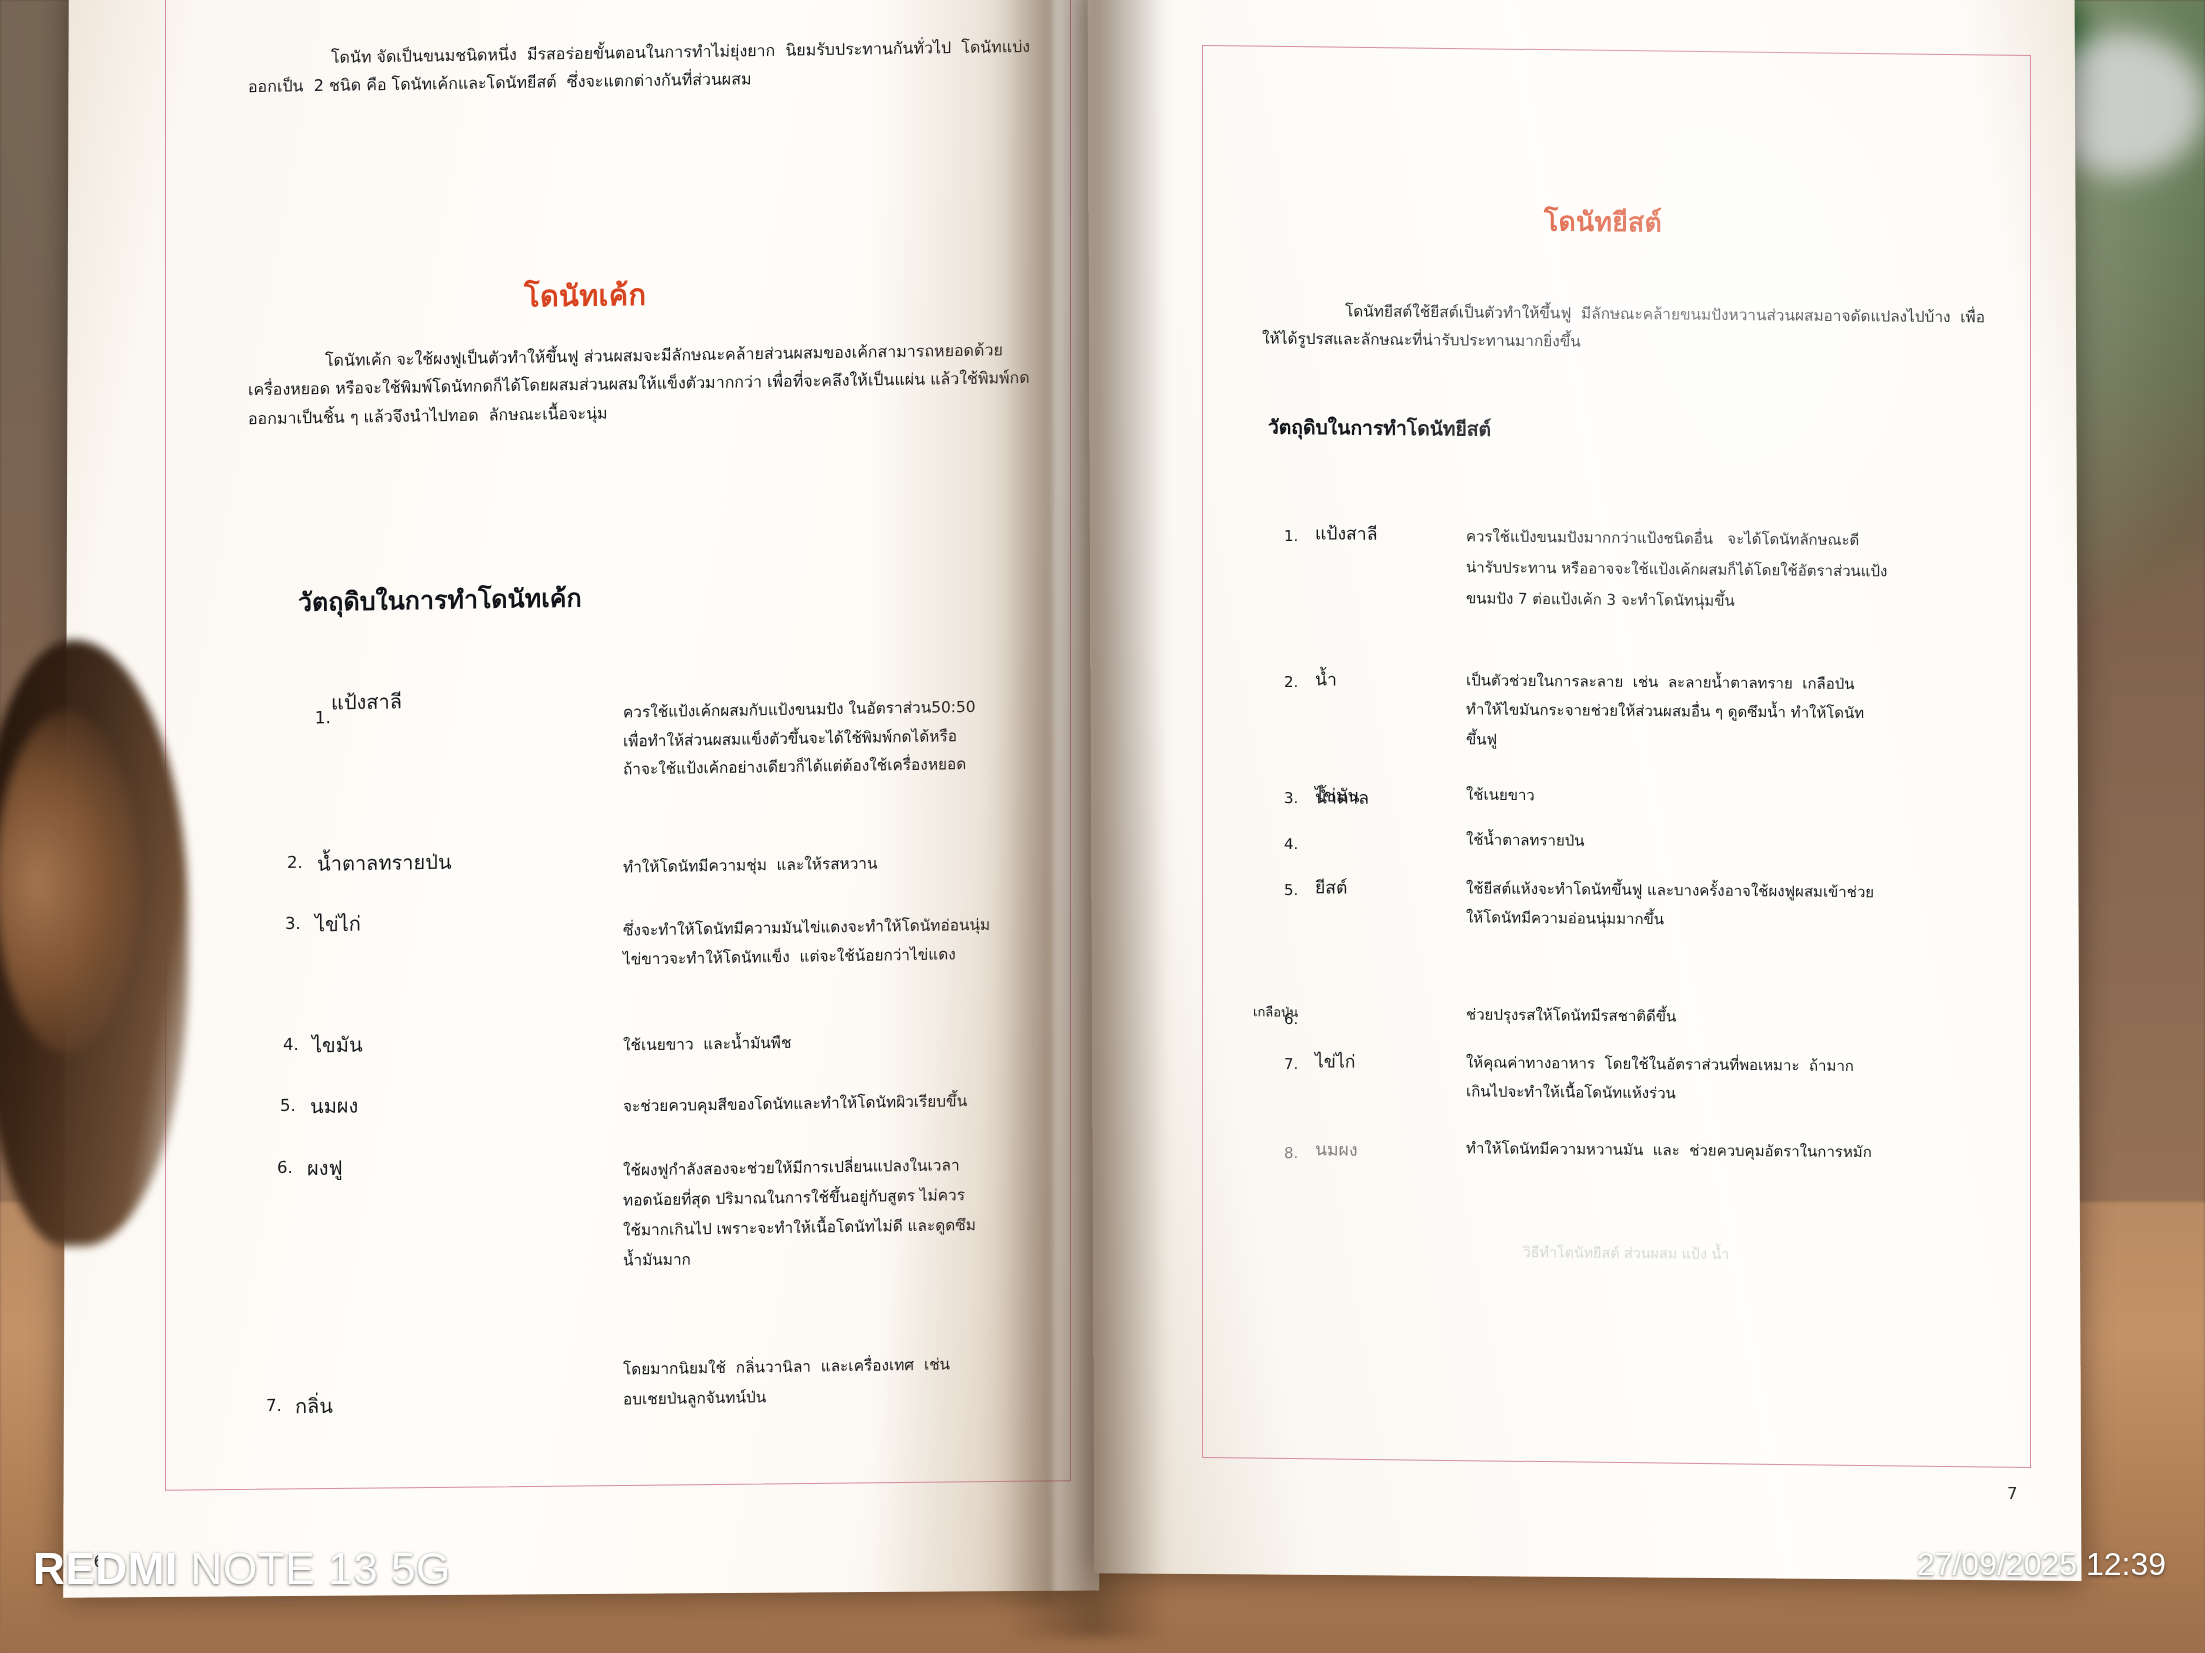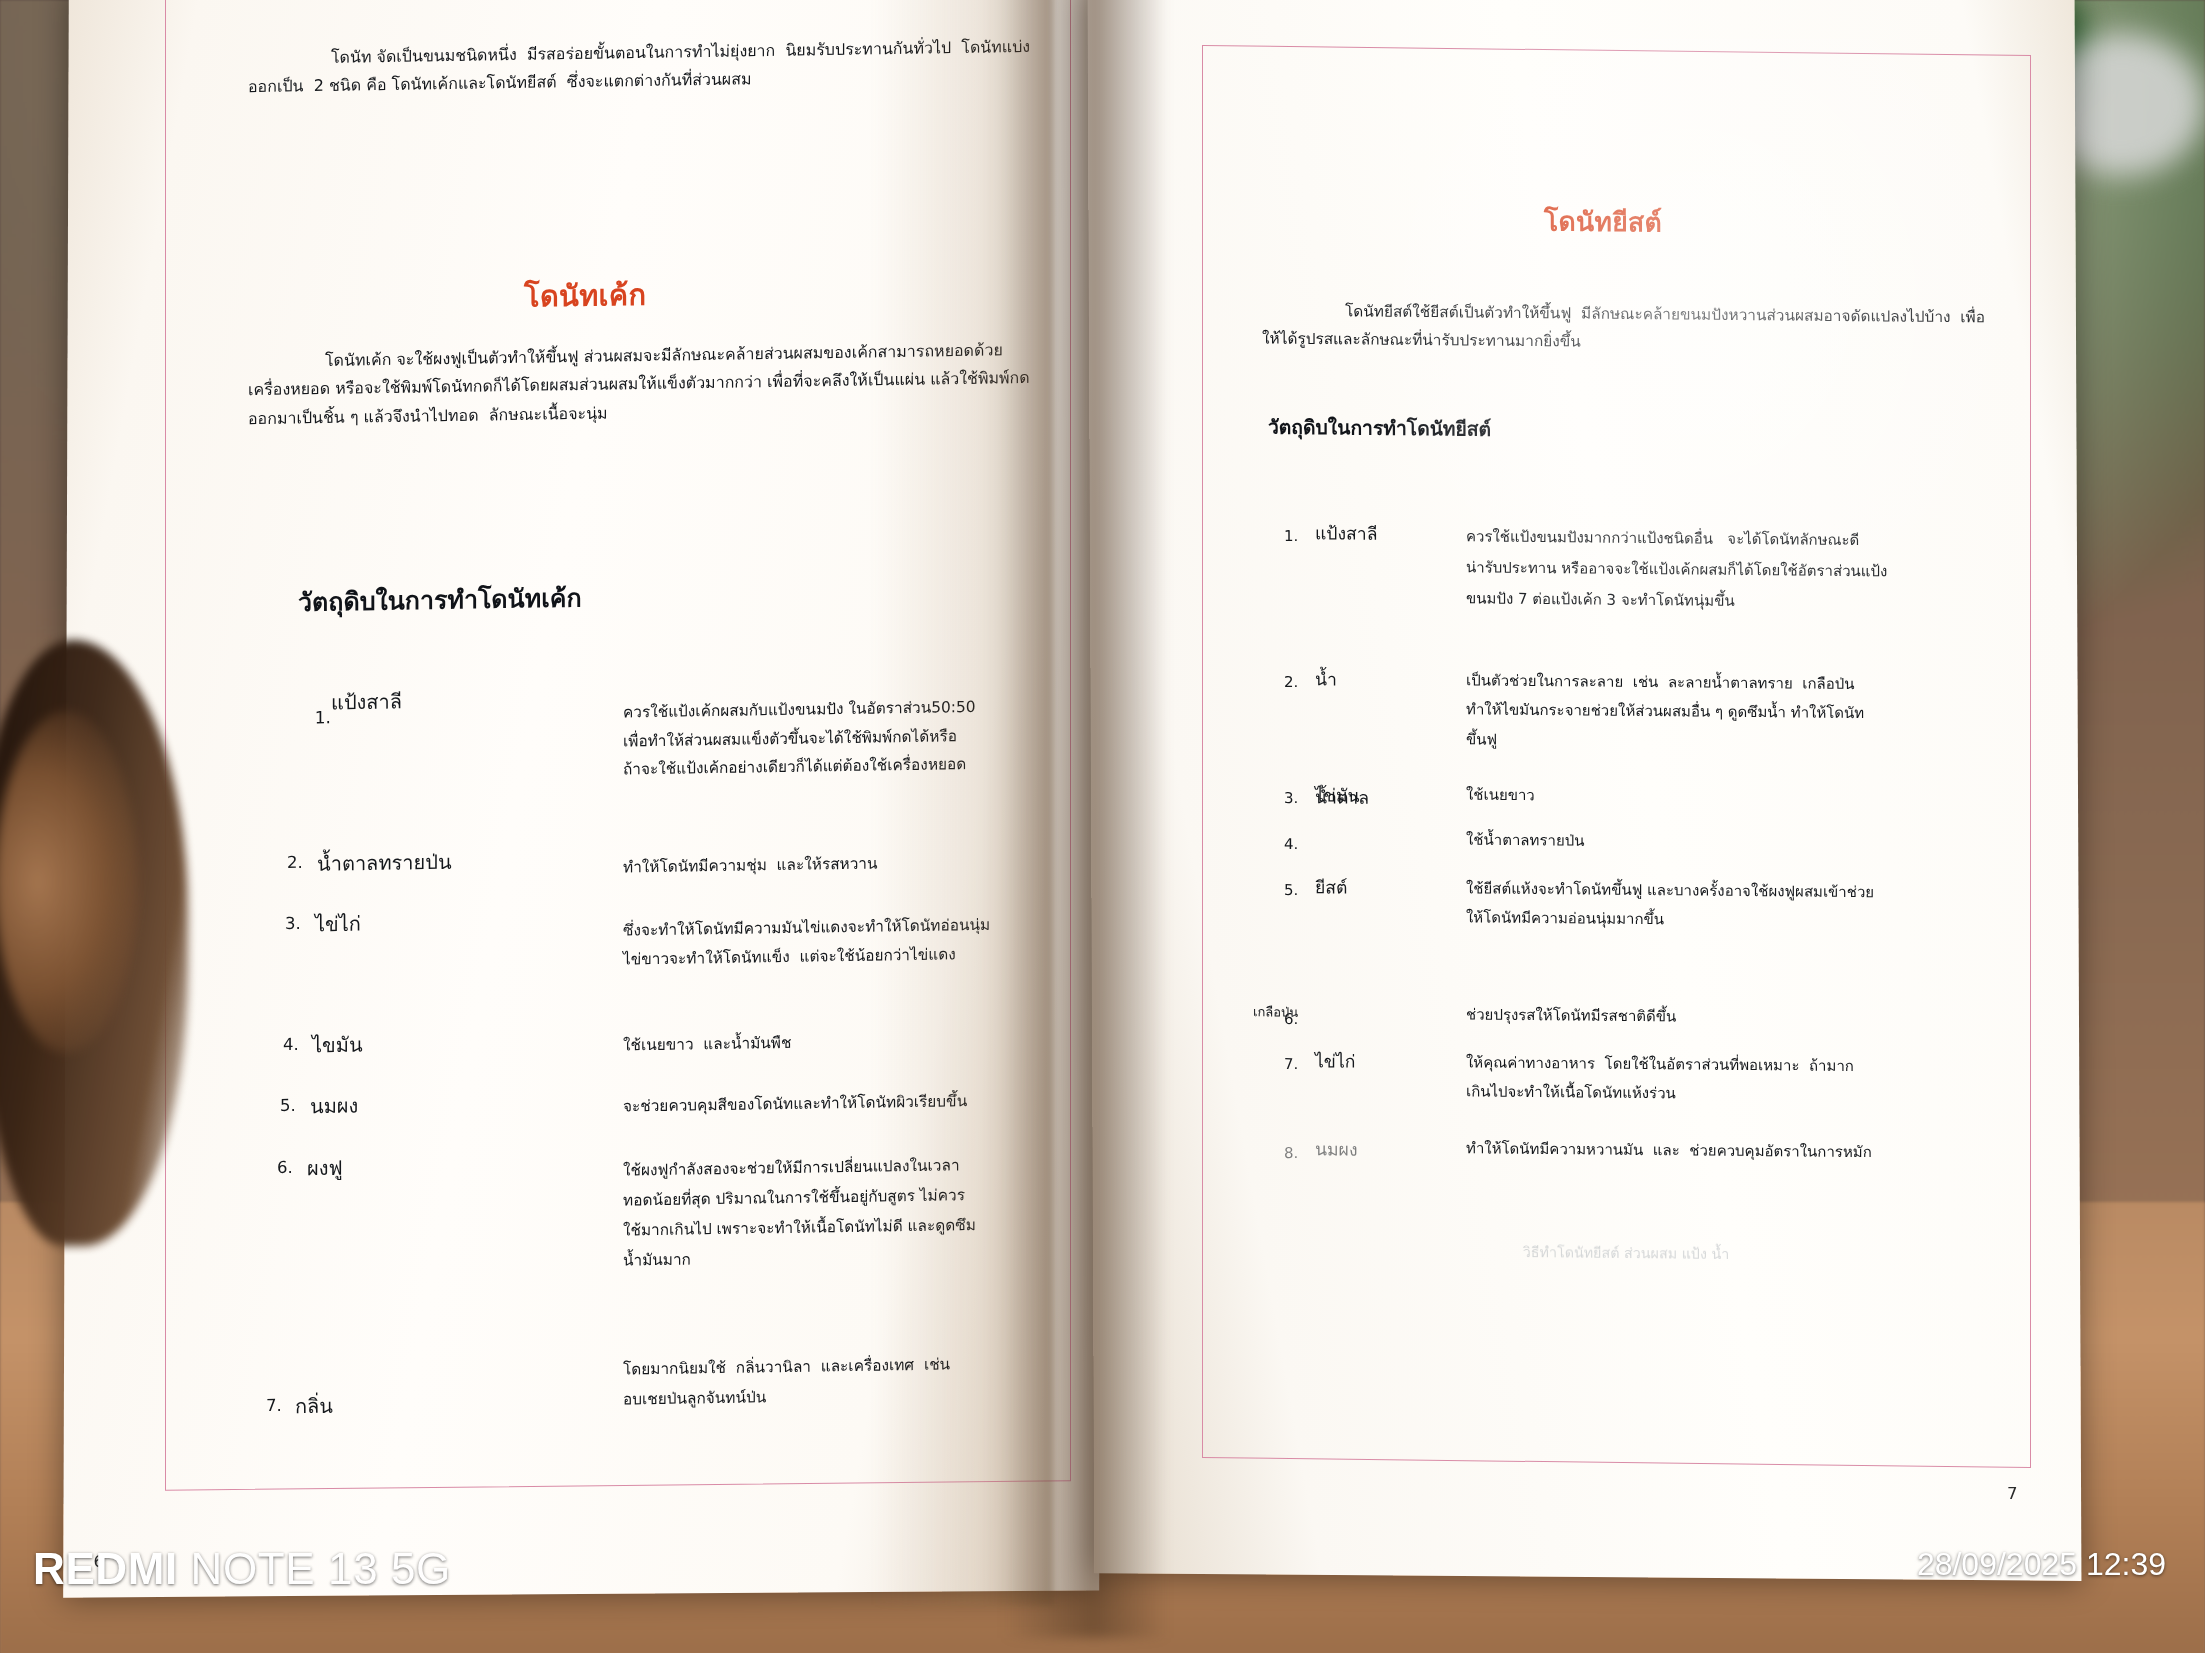--- a/index.html
+++ b/index.html
@@ -322,16 +322,16 @@
     <div class="gutter"></div>
     <div class="glare"></div>
   </div>
 
   <div class="finger"></div>
   <div class="finger2"></div>
 
   <div class="wm-left">
     <b>REDMI</b><span> NOTE 13 5G</span>
   </div>
-  <div class="wm-right">28/09/2025 12:39</div>
+  <div class="wm-right">27/09/2025 12:39</div>
 
 </div>
 
 
 </body></html>

